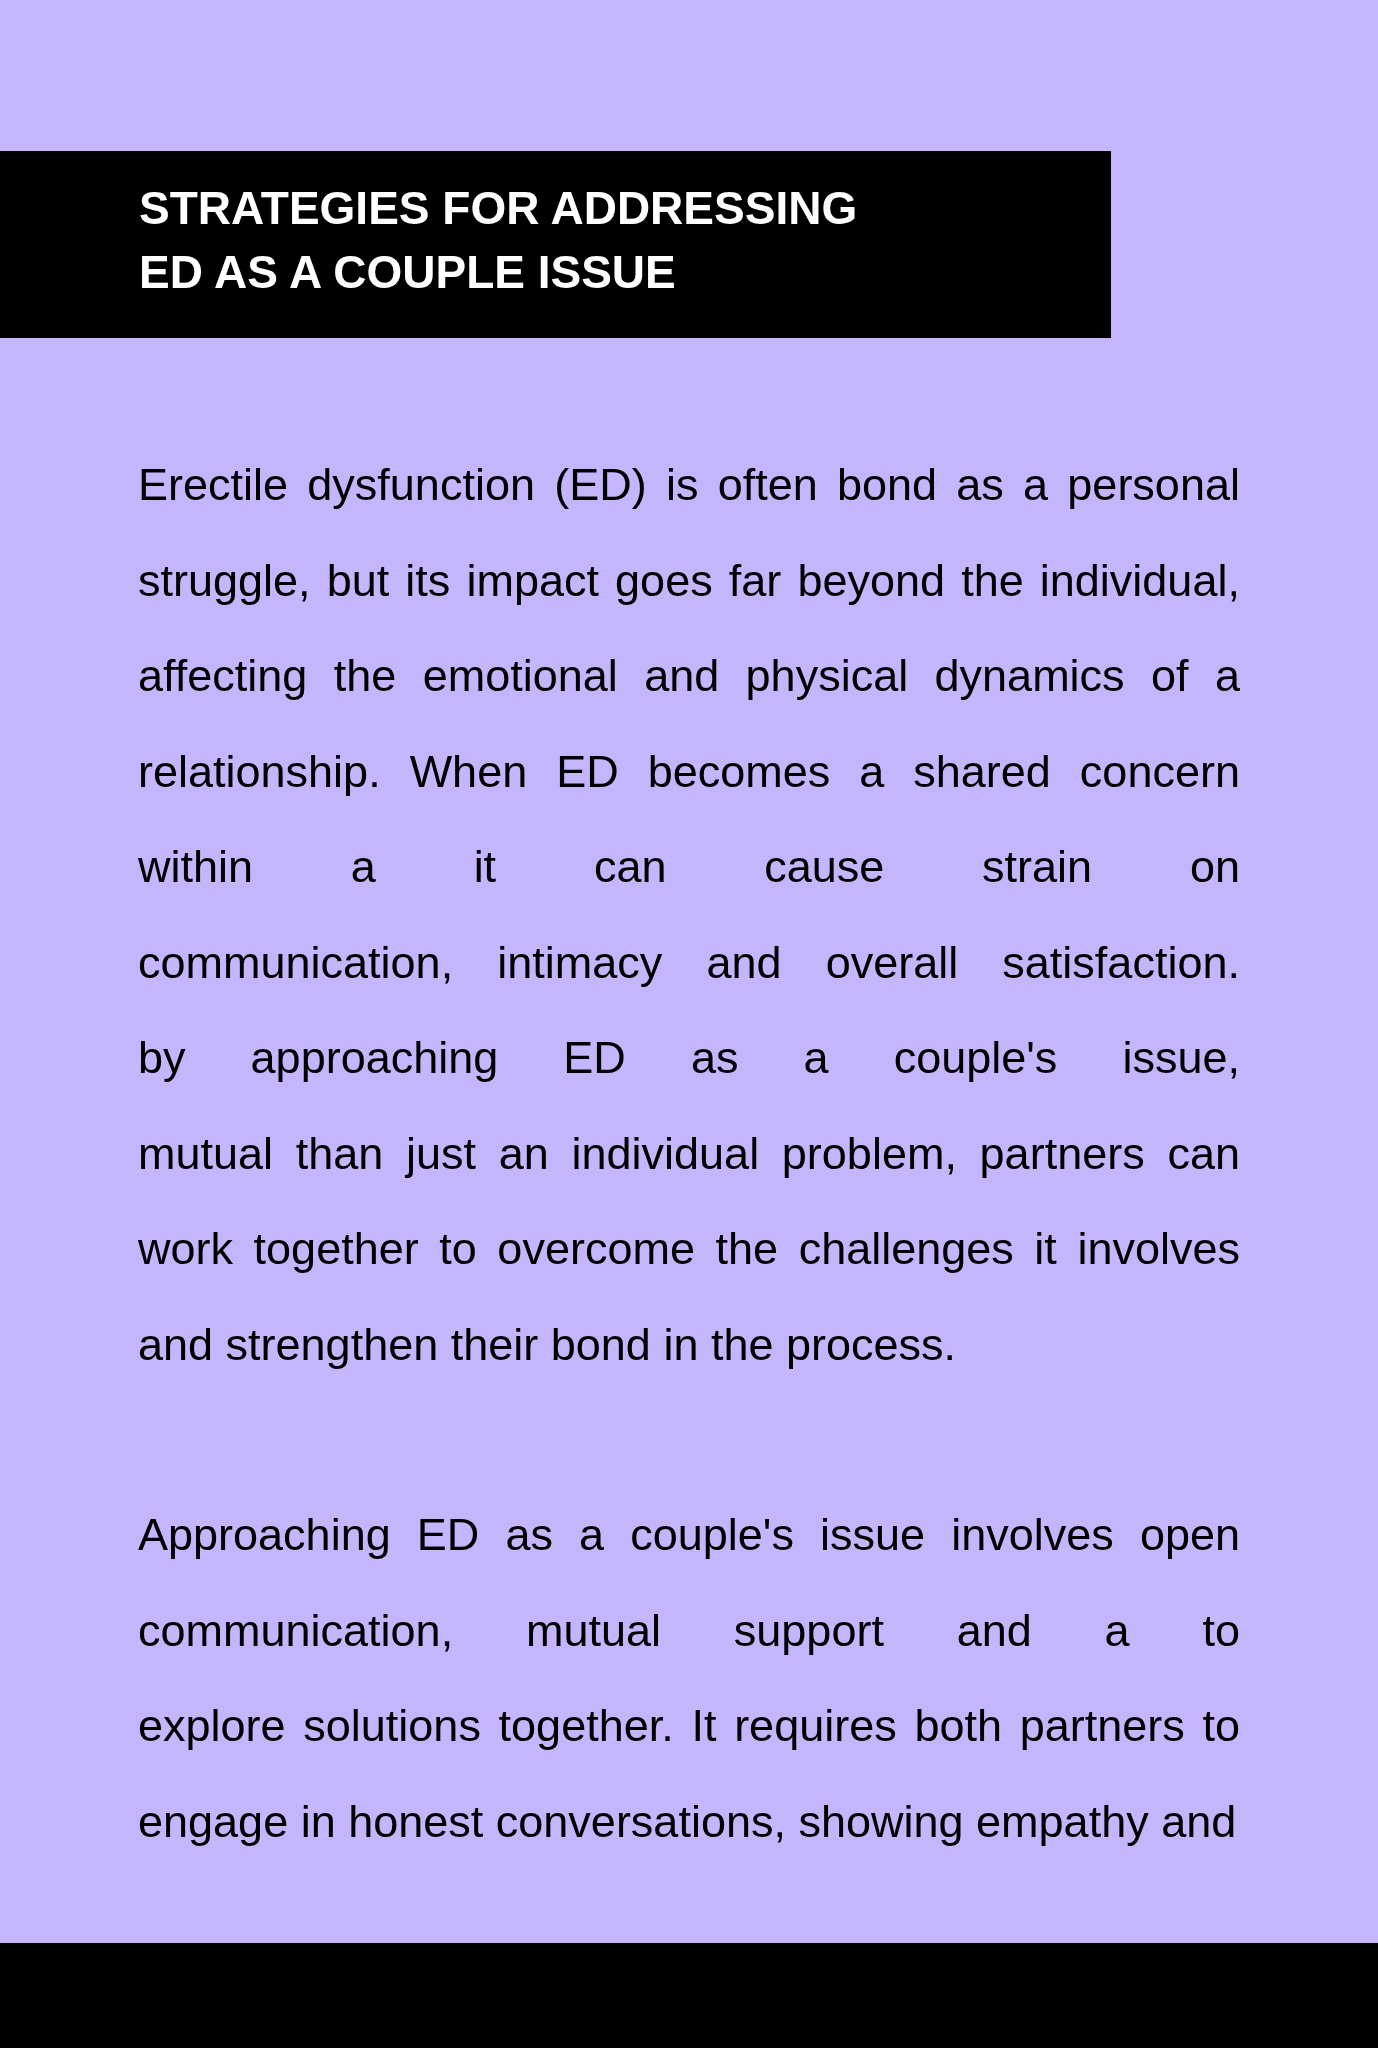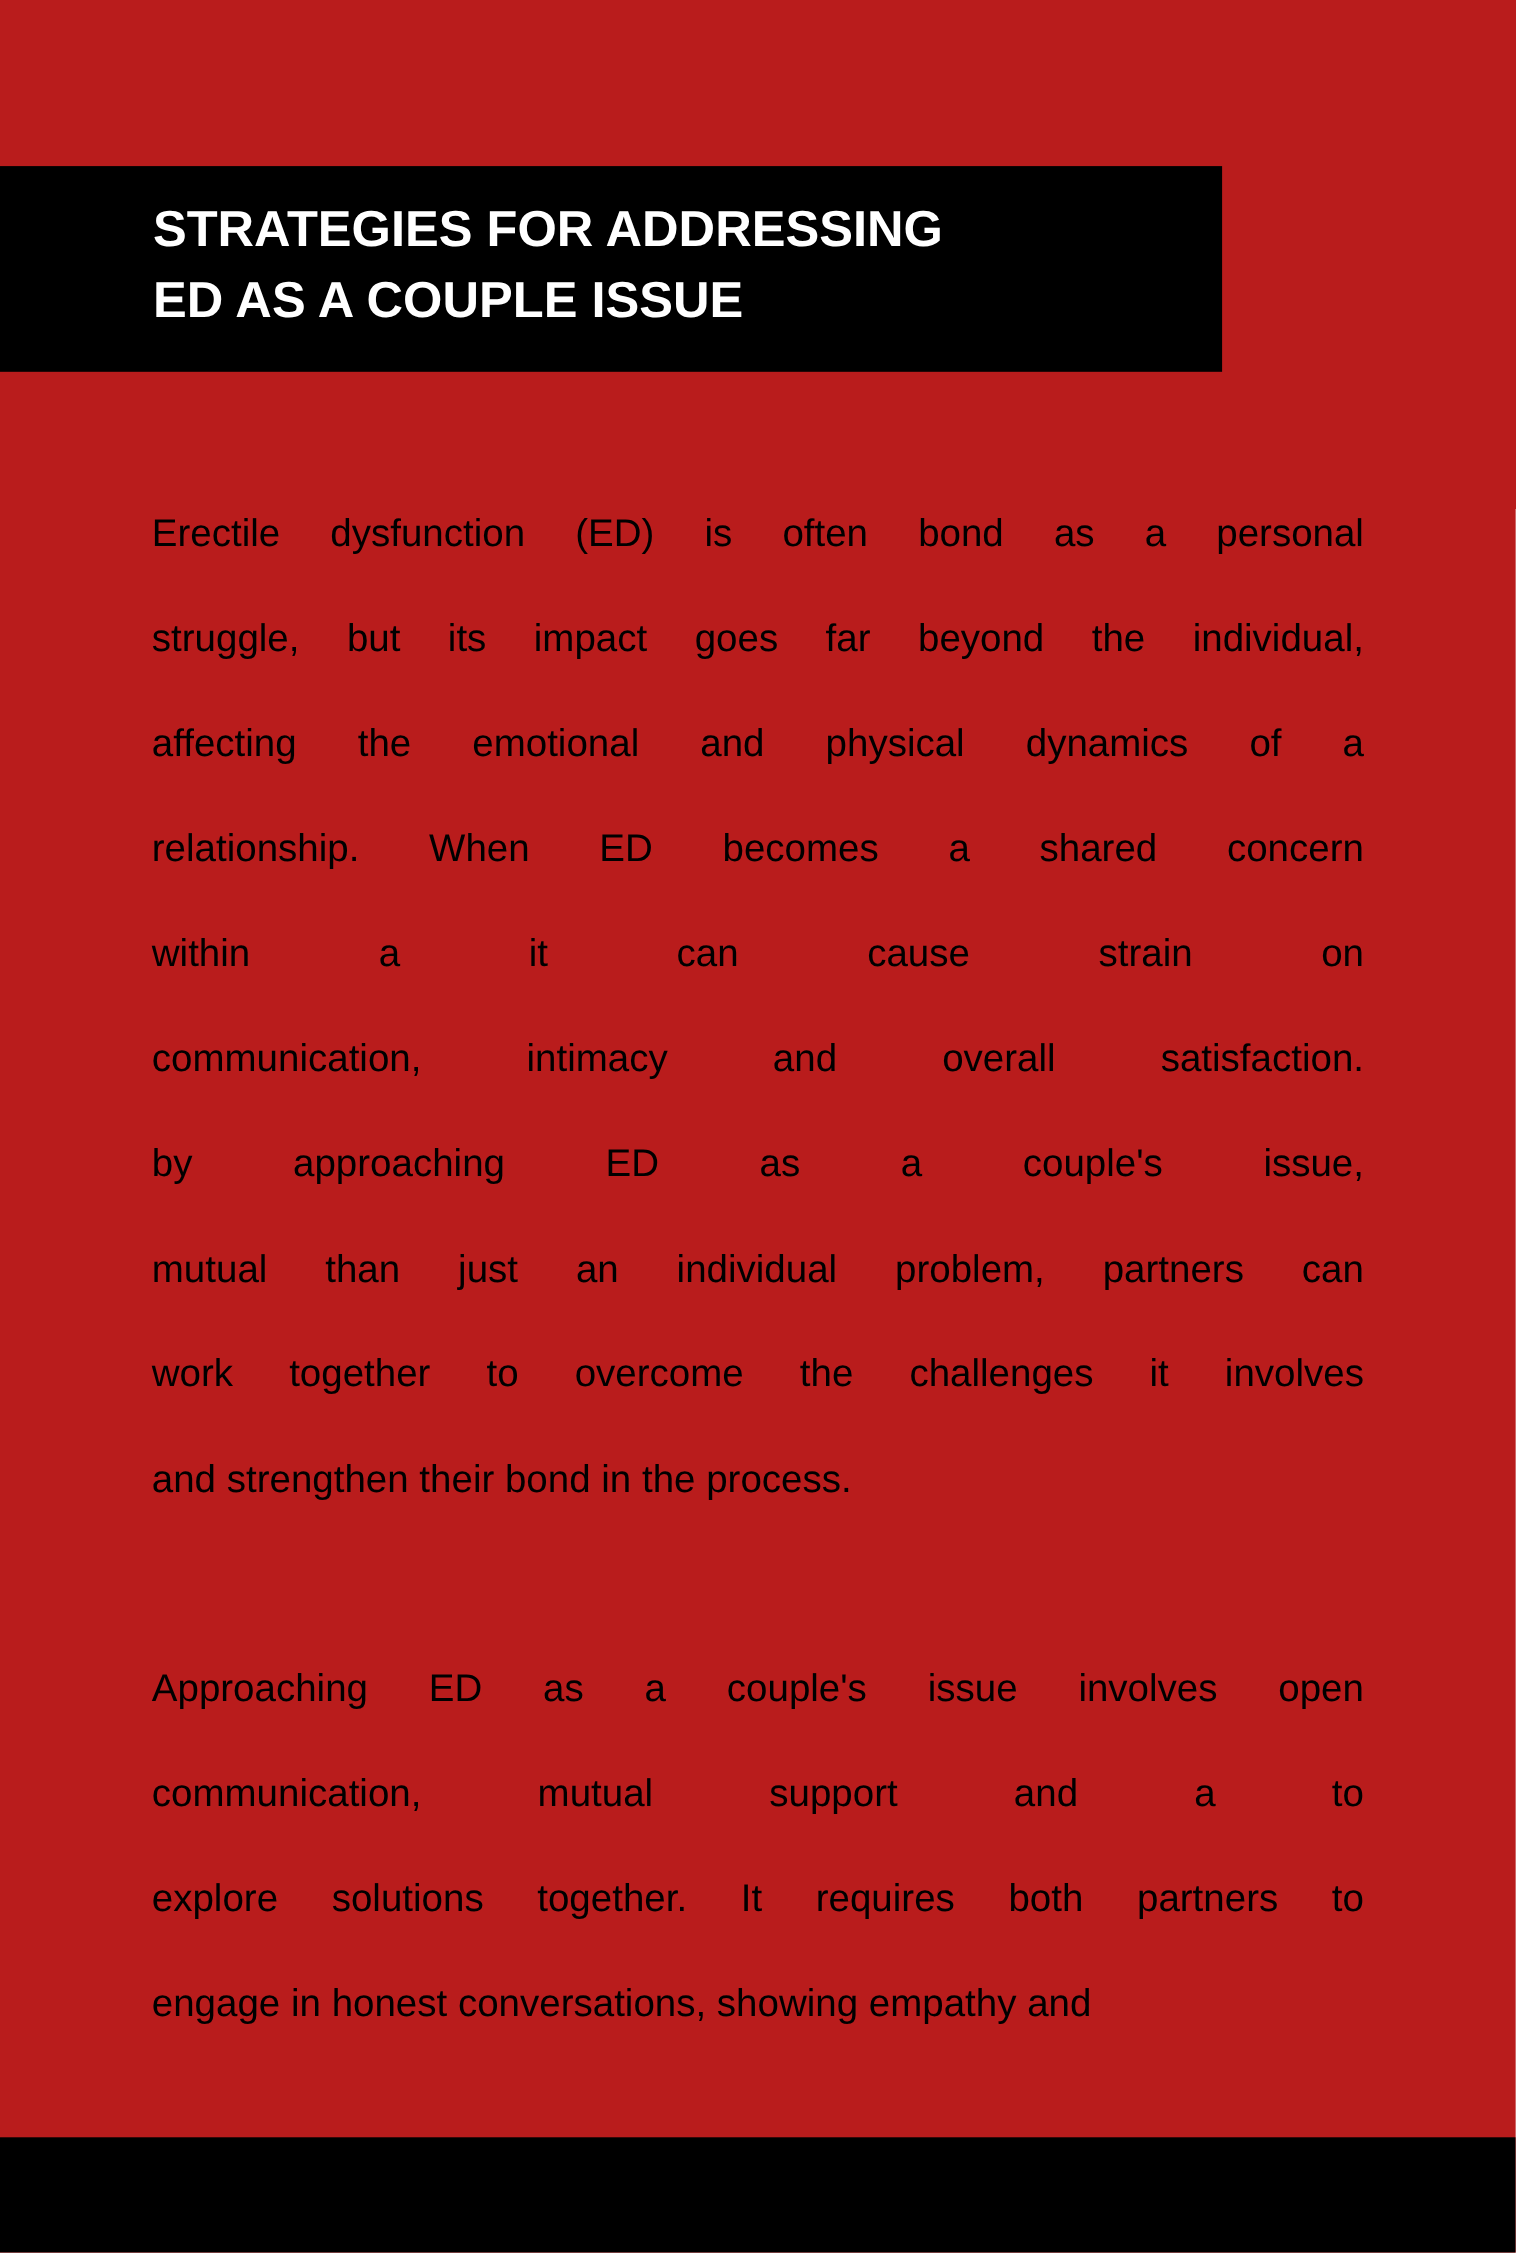--- a/index.html
+++ b/index.html
@@ -1,21 +1,21 @@
 <!DOCTYPE html>
 <html><head>
 <meta charset="utf-8">
 <style>
   html, body { margin: 0; padding: 0; background: #ffffff; }
 
   .page {
     position: relative;
     width: 1378px;
     height: 2048px;
-    background: #b91c1c;
+    background: #c4b5fd;
     color: #000000;
     font-family: "Liberation Sans", sans-serif;
     overflow: hidden;
   }
 
   
   .banner {
     position: absolute;
     left: 0;
     top: 151px;
@@ -32,21 +32,21 @@
     line-height: 64px;
     white-space: nowrap;
   }
 
   
   .body-text {
     position: absolute;
     left: 138px;
     top: 437px;
     width: 1102px;
-    font-size: 35px;
+    font-size: 45px;
     line-height: 95.5px;
     color: #000000;
   }
   .para + .para { margin-top: 95px; }
   .line { white-space: nowrap; }
   .line.justified {
     display: flex;
     justify-content: space-between;
   }
   .line.justified span { display: inline-block; }

